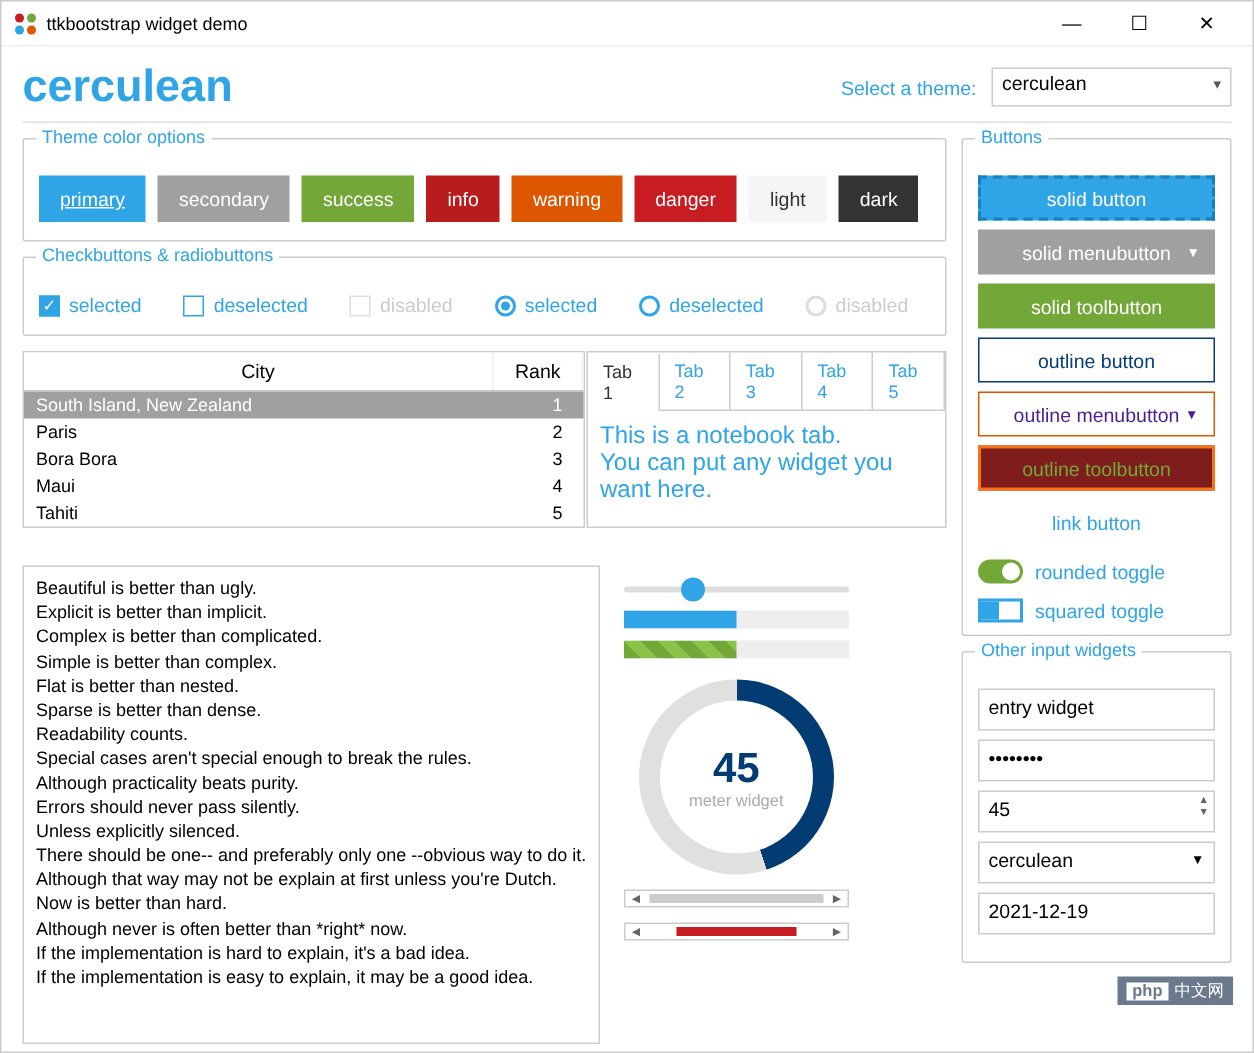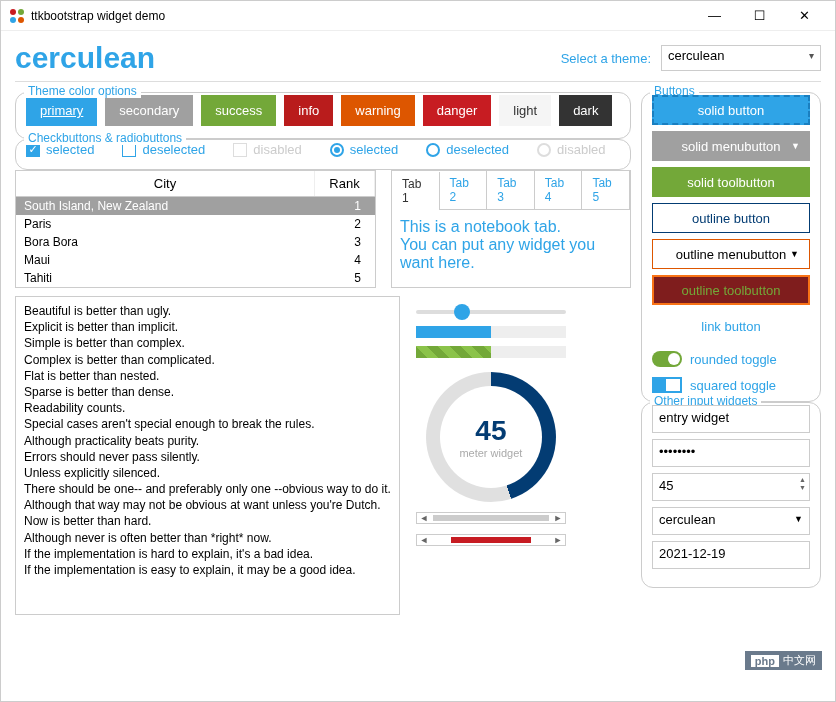--- a/index.html
+++ b/index.html
@@ -13,21 +13,21 @@
 .header-row { display: flex; align-items: center; margin-bottom: 6px; }
 .app-title { font-size: 30px; font-weight: 600; color: #2fa4e7; }
 .header-row .spacer { flex: 1; }
 .select-theme-label { color: #2fa4e7; font-size: 13px; margin-right: 10px; }
 .theme-select { width: 160px; height: 26px; padding: 2px 6px; font-size: 13px; border: 1px solid #ccc; position: relative; }
 .theme-select::after { content: "▾"; position: absolute; right: 6px; top: 4px; color: #555; font-size: 10px; }
 hr.top-sep { border: none; border-top: 1px solid #ddd; margin-bottom: 10px; }
 .main-row { display: flex; gap: 10px; }
 .left-col { flex: 1; min-width: 0; }
 .right-col { width: 180px; }
-.fieldset { border: 1px solid #ccc; border-radius: 12px; padding: 2px 10px 12px 10px; position: relative; }
+.fieldset { border: 1px solid #ccc; border-radius: 2px; padding: 24px 10px 12px 10px; margin-bottom: 10px; position: relative; }
 .fieldset .legend { position: absolute; top: -9px; left: 8px; background: #fff; color: #2fa4e7; font-size: 12px; padding: 0 4px; }
 .color-row { display: flex; gap: 8px; }
 .color-btn { padding: 8px 14px; color: #fff; font-size: 13px; border: none; cursor: pointer; }
 .color-primary { background: #2fa4e7; text-decoration: underline; }
 .color-secondary { background: #a0a0a0; }
 .color-success { background: #73a839; }
 .color-info { background: #b91c1c; }
 .color-warning { background: #dd5600; }
 .color-danger { background: #c71c22; }
 .color-light { background: #f5f5f5; color: #333; }
@@ -35,21 +35,21 @@
 .check-row { display: flex; gap: 28px; align-items: center; }
 .chk-item { display: flex; align-items: center; gap: 6px; font-size: 13px; }
 .chk-box { width: 14px; height: 14px; border: 1px solid #2fa4e7; display: flex; align-items: center; justify-content: center; font-size: 11px; color: #fff; }
 .chk-checked { background: #2fa4e7; }
 .chk-disabled { border-color: #ddd; color: #ccc; }
 .radio-ring { width: 14px; height: 14px; border: 2px solid #2fa4e7; border-radius: 50%; display: flex; align-items: center; justify-content: center; }
 .radio-ring.disabled { border-color: #ddd; }
 .radio-dot { width: 6px; height: 6px; background: #2fa4e7; border-radius: 50%; }
 .chk-item .lbl-sel { color: #2fa4e7; }
 .chk-item .lbl-dis { color: #ccc; }
-.mid-row { display: flex; gap: 15px; margin-bottom: 8px; }
+.mid-row { display: flex; gap: 1px; margin-bottom: 25px; }
 .table-wrap { flex: 1; border: 1px solid #ccc; font-size: 13px; }
 .table-header { display: flex; background: #fff; border-bottom: 1px solid #ccc; }
 .th { padding: 5px 8px; border-right: 1px solid #eee; }
 .th-city { flex: 1; text-align: center; }
 .th-rank { width: 60px; text-align: center; }
 .table-body .tr { display: flex; padding: 0 8px; height: 18px; align-items: center; font-size: 12px; }
 .tr .td-city { flex: 1; }
 .tr .td-rank { width: 40px; text-align: right; padding-right: 6px; }
 .tr.selected { background: #a0a0a0; color: #fff; }
 .notebook { width: 240px; border: 1px solid #ccc; font-size: 13px; }
@@ -75,21 +75,21 @@
 .hscroll .arrow { width: 14px; text-align: center; font-size: 9px; color: #666; }
 .hscroll .thumb { flex: 1; height: 6px; margin: 0 2px; }
 .hscroll.red .thumb { background: #c71c22; margin: 0 20px; }
 .btns-fieldset { padding-bottom: 8px; }
 .btn-stack { display: flex; flex-direction: column; gap: 6px; }
 .bbtn { height: 30px; display: flex; align-items: center; justify-content: center; font-size: 13px; cursor: pointer; position: relative; }
 .bbtn.solid-primary { background: #2fa4e7; color: #fff; border: 2px dashed #1a7fc0; }
 .bbtn.solid-secondary { background: #a0a0a0; color: #fff; }
 .bbtn.solid-success { background: #73a839; color: #fff; }
 .bbtn.outline-info { border: 1px solid #033c73; color: #033c73; background: #fff; }
-.bbtn.outline-warning { border: 1px solid #dd5600; color: #000000; background: #fff; }
+.bbtn.outline-warning { border: 1px solid #dd5600; color: #4c1d95; background: #fff; }
 .bbtn.outline-success { border: 2px solid #f97316; color: #73a839; background: #7f1d1d; }
 .bbtn.link { color: #2fa4e7; background: none; }
 .bbtn .caret { position: absolute; right: 10px; font-size: 9px; }
 .toggle-row { display: flex; align-items: center; gap: 8px; font-size: 13px; color: #2fa4e7; margin-top: 4px; }
 .toggle-pill { width: 30px; height: 16px; background: #73a839; border-radius: 8px; position: relative; }
 .toggle-pill::after { content: ""; width: 12px; height: 12px; background: #fff; border-radius: 50%; position: absolute; top: 2px; right: 2px; }
 .toggle-square { width: 30px; height: 16px; border: 2px solid #2fa4e7; position: relative; }
 .toggle-square::after { content: ""; width: 12px; height: 12px; background: #2fa4e7; position: absolute; top: 0; left: 0; }
 .input-widget { width: 100%; height: 28px; border: 1px solid #ccc; padding: 4px 6px; font-size: 13px; margin-bottom: 6px; position: relative; background: #fff; }
 .input-widget .caret { position: absolute; right: 6px; top: 6px; font-size: 9px; }
@@ -213,31 +213,31 @@
             <div>This is a notebook tab.</div>
             <div>You can put any widget you want here.</div>
           </div>
         </div>
       </div>
 
       <div class="right-of-text">
         <div class="text-area" id="zen">
             <div>Beautiful is better than ugly.</div>
             <div>Explicit is better than implicit.</div>
+            <div>Complex is better than complicated.</div>
             <div>Simple is better than complex.</div>
-            <div>Complex is better than complicated.</div>
             <div>Flat is better than nested.</div>
             <div>Sparse is better than dense.</div>
             <div>Readability counts.</div>
             <div>Special cases aren't special enough to break the rules.</div>
             <div>Although practicality beats purity.</div>
             <div>Errors should never pass silently.</div>
             <div>Unless explicitly silenced.</div>
             <div>There should be one-- and preferably only one --obvious way to do it.</div>
-            <div>Although that way may not be obvious at want unless you're Dutch.</div>
+            <div>Although that way may not be explain at first unless you're Dutch.</div>
             <div>Now is better than hard.</div>
             <div>Although never is often better than *right* now.</div>
             <div>If the implementation is hard to explain, it's a bad idea.</div>
             <div>If the implementation is easy to explain, it may be a good idea.</div>
           </div>
         <div class="meter-col">
           <div class="slider-track">
               <div class="slider-thumb"></div>
             </div>
           <div class="prog">

